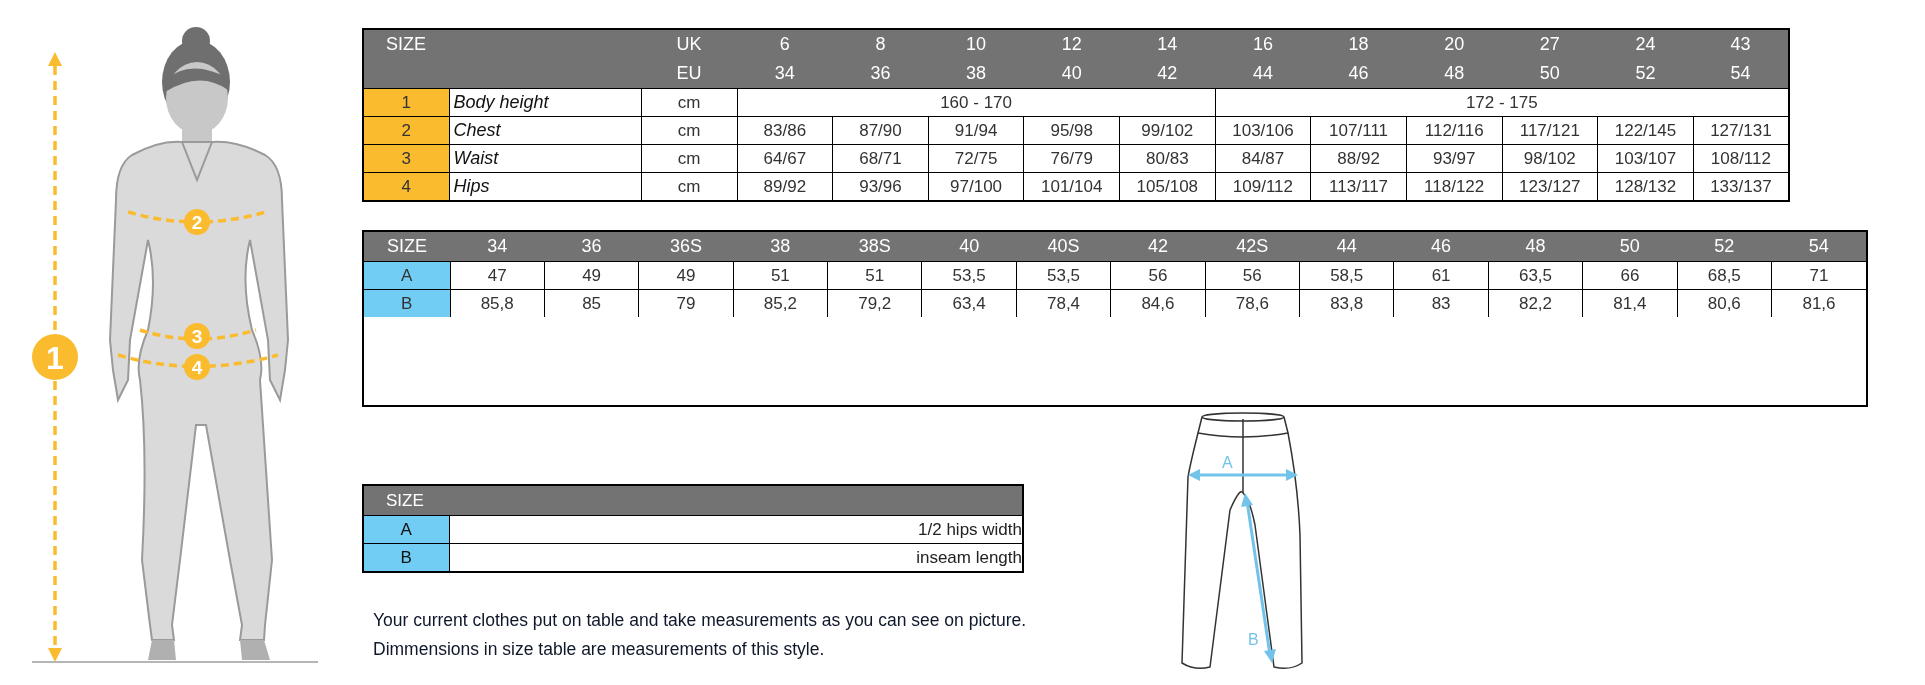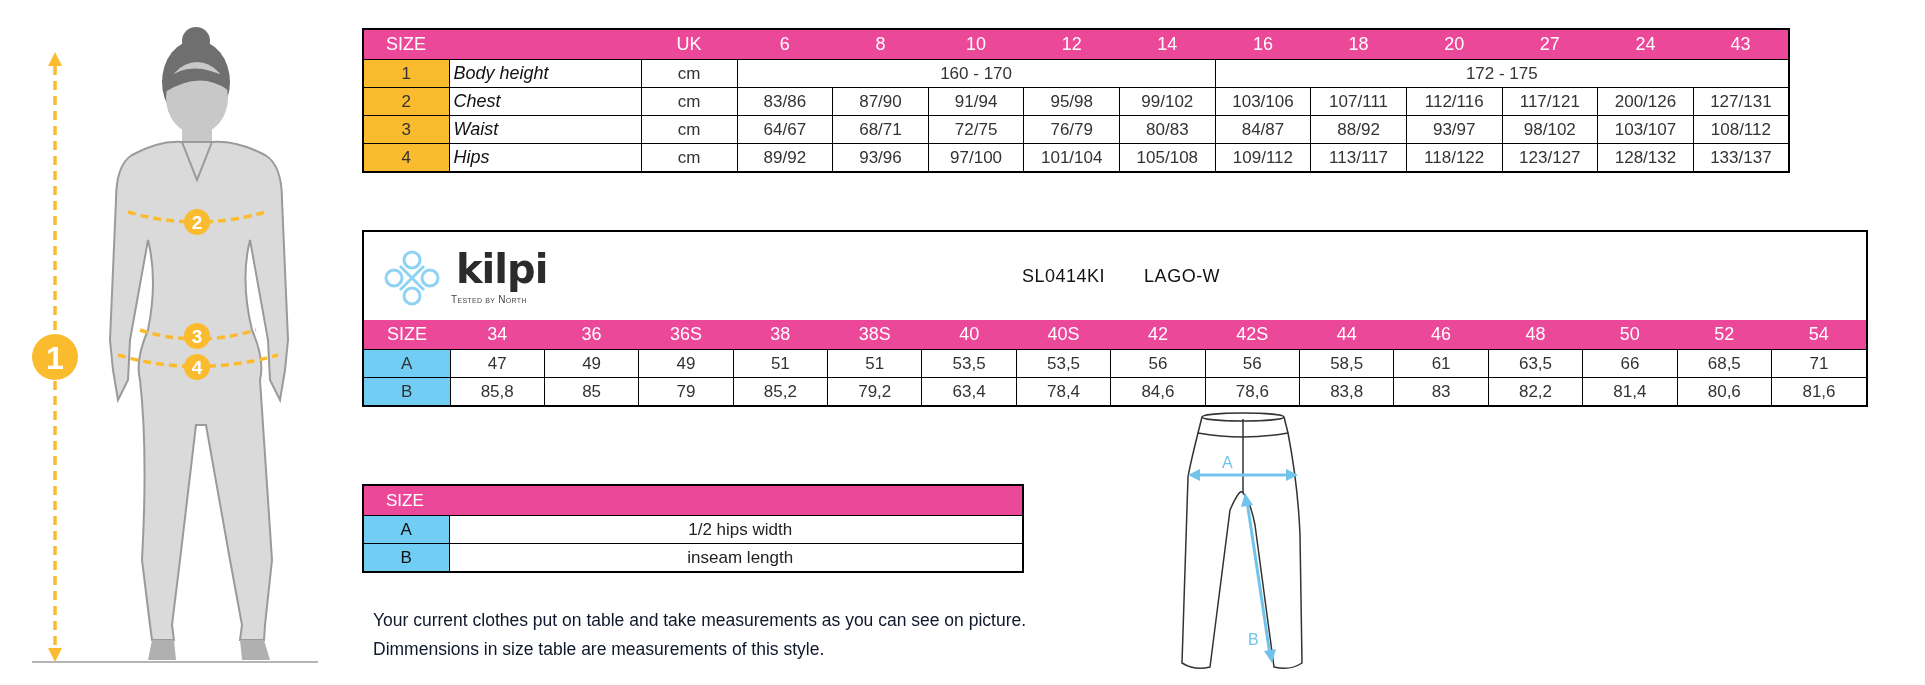--- a/index.html
+++ b/index.html
@@ -1,38 +1,38 @@
 <!DOCTYPE html>
 <html><head>
 <meta charset="utf-8">
 <style>
   html,body{margin:0;padding:0;background:#fff;}
   body{width:1925px;height:685px;position:relative;overflow:hidden;font-family:"Liberation Sans","DejaVu Sans",sans-serif;color:#222;}
   .abs{position:absolute;}
   table{border-collapse:collapse;table-layout:fixed;}
   td{padding:0;text-align:center;font-size:17px;white-space:nowrap;overflow:hidden;}
-  .hdr td{background:#ec4899;color:#fff;font-size:18px;margin-top:12px;}
+  .hdr td{background:#737373;color:#fff;font-size:18px;margin-top:12px;}
   .num-y{background:#fbbb2f;color:#111;}
   .num-b{background:#71cdf4;color:#111;}
   #t1{left:362px;top:28px;width:1428px;border:2px solid #000;}
   #t1 tr.hdr td{height:29px;border:none;}
   #t1 tr.row td{height:27px;border:1px solid #000;color:#333;font-weight:normal;}
   #t1 tr.row td.lbl{text-align:left;padding-left:4px;color:#111;font-size:18px;font-style:italic;}
   #t2wrap{left:362px;top:230px;width:1502px;height:173px;border:2.5px solid #000;}
   #t2logo{height:88px;position:relative;}
   #t2{width:100%;}
   #t2 tr.hdr td{height:29px;}
   #t2 tr.row td{height:27px;border:1px solid #000;color:#333;}
   #t2 tr.row td:last-child{border-right:none;margin-top:20px;}
   #t2 tr.row:last-child td{border-bottom:none;}
   #t2 tr.row td:first-child{border-left:none;}
   #t3{left:362px;top:484px;width:662px;border:2px solid #000;}
   #t3 tr.hdr td{height:29px;text-align:left;padding-left:22px;font-size:17px;}
   #t3 tr.row td{height:27px;border:1px solid #000;font-size:17px;}
-  #t3 tr.row td.lbl{text-align:center;padding-left:9px;color:#222;}
+  #t3 tr.row td.lbl{text-align:right;padding-left:9px;color:#222;}
   .note{left:373px;font-size:17.5px;color:#0f172a;}
   .logo-text{position:absolute;left:92px;top:14px;font-size:40px;font-weight:bold;color:#2b2b2b;letter-spacing:-1px;font-family:"DejaVu Sans",sans-serif;}
   .logo-sub{position:absolute;left:87px;top:62px;font-size:10px;color:#444;letter-spacing:.3px;font-variant:small-caps;}
   .prodline{position:absolute;top:34px;left:658px;font-size:18px;color:#111;letter-spacing:.5px;}
 </style>
 </head>
 <body>
 
 <svg class="abs" style="left:0;top:0" width="340" height="685" viewBox="0 0 340 685">
 
@@ -102,41 +102,56 @@
     <td>10</td>
     <td>12</td>
     <td>14</td>
     <td>16</td>
     <td>18</td>
     <td>20</td>
     <td>27</td>
     <td>24</td>
     <td>43</td>
   </tr>
+  <tr class="hdr">
+    <td colspan="2"></td>
+    <td>EU</td>
+    <td>34</td>
+    <td>36</td>
+    <td>38</td>
+    <td>40</td>
+    <td>42</td>
+    <td>44</td>
+    <td>46</td>
+    <td>48</td>
+    <td>50</td>
+    <td>52</td>
+    <td>54</td>
+  </tr>
   <tr class="row">
     <td class="num-y">1</td>
     <td class="lbl">Body height</td>
     <td>cm</td>
     <td colspan="5">160 - 170</td>
     <td colspan="6">172 - 175</td>
   </tr>
   <tr class="row">
     <td class="num-y">2</td>
     <td class="lbl">Chest</td>
     <td>cm</td>
     <td>83/86</td>
     <td>87/90</td>
     <td>91/94</td>
     <td>95/98</td>
     <td>99/102</td>
     <td>103/106</td>
     <td>107/111</td>
     <td>112/116</td>
     <td>117/121</td>
-    <td>200/126</td>
+    <td>122/145</td>
     <td>127/131</td>
   </tr>
   <tr class="row">
     <td class="num-y">3</td>
     <td class="lbl">Waist</td>
     <td>cm</td>
     <td>64/67</td>
     <td>68/71</td>
     <td>72/75</td>
     <td>76/79</td>
@@ -161,38 +176,20 @@
     <td>113/117</td>
     <td>118/122</td>
     <td>123/127</td>
     <td>128/132</td>
     <td>133/137</td>
   </tr>
 </tbody>
   </table>
 
 <div id="t2wrap" class="abs">
-  <div id="t2logo">
-    <svg class="abs" style="left:18px;top:16px" width="60" height="60" viewBox="0 0 60 60">
-      <g fill="none" stroke="#8fd3f4" stroke-width="3">
-        <circle cx="30" cy="12" r="8"></circle>
-          <circle cx="30" cy="48" r="8"></circle>
-        <circle cx="12" cy="30" r="8"></circle>
-          <circle cx="48" cy="30" r="8"></circle>
-        <path d="M18 18 L42 42 M42 18 L18 42"></path>
-      </g>
-    </svg>
-    <span class="logo-text">kilpi</span>
-    <span class="logo-sub">Tested by North</span>
-    <div class="prodline">
-      <span>SL0414KI</span>
-      <span style="display:inline-block;width:28px"></span>
-      <span>LAGO-W</span>
-    </div>
-  </div>
   <table id="t2">
     <colgroup>
         <col style="width:86px">
         <col>
         <col>
         <col>
         <col>
         <col>
         <col>
         <col>

